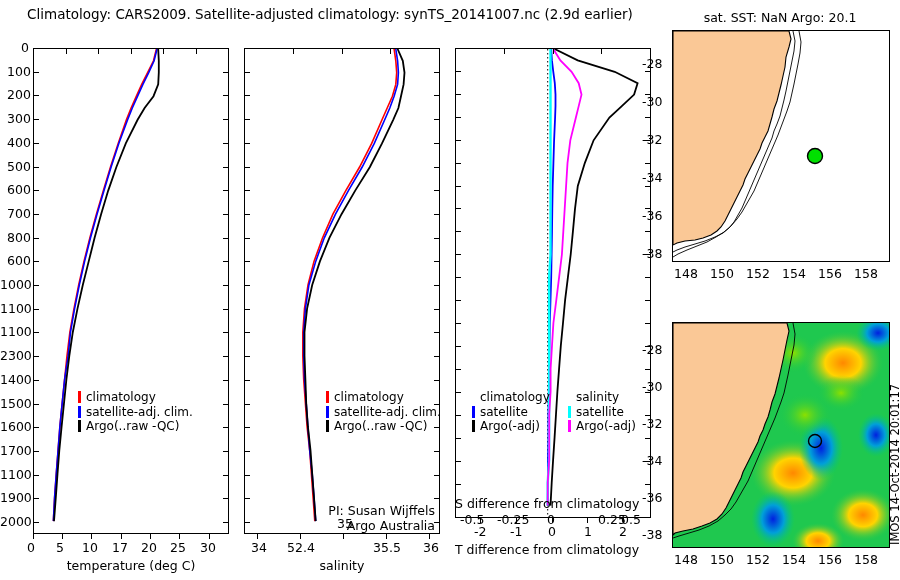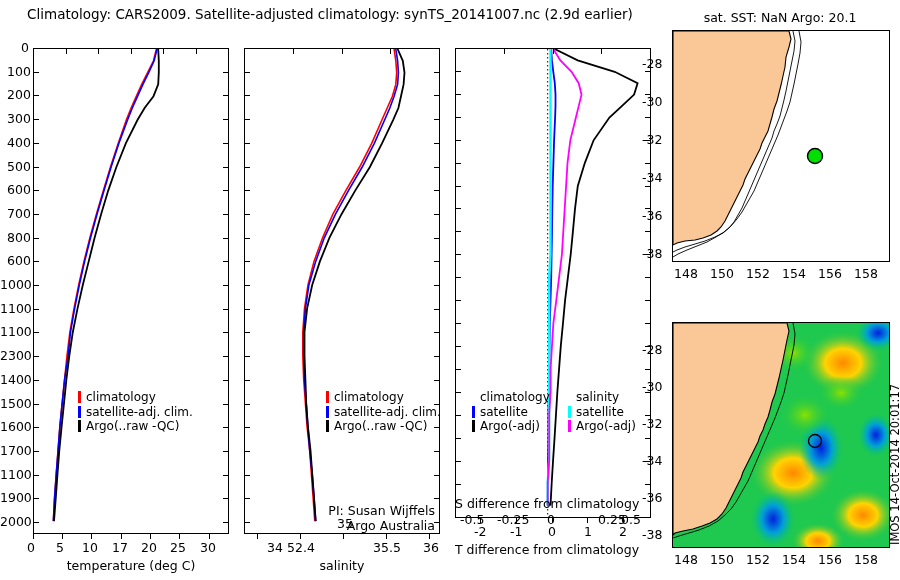--- a/index.html
+++ b/index.html
@@ -79,21 +79,21 @@
     <polyline fill="none" stroke="#000000" stroke-width="1.8" points="152.6,0 157.8,11.8 159.5,23.6 158.6,35.4 156.0,47.2 153.4,59 148.2,70.8 137.0,94.4 124.9,118 110.2,141.6 96.5,165.2 84.4,188.8 74.9,212.4 67.2,236 62.1,259.6 59.5,283.2 59.5,306.8 60.4,330.5 61.2,354.1 62.9,377.7 65.5,401.3 67.2,424.9 69.0,448.5 70.7,472.1"></polyline>
   </svg>
 </div>
 
 <div>
   <div class="tick" style="left:257px;top:534px;width:1px;height:5px;"></div>
   <div class="tick" style="left:300px;top:534px;width:1px;height:5px;"></div>
   <div class="tick" style="left:343px;top:534px;width:1px;height:5px;"></div>
   <div class="tick" style="left:386px;top:534px;width:1px;height:5px;"></div>
   <div class="tick" style="left:429px;top:534px;width:1px;height:5px;"></div>
-  <div class="tl" style="left:251px;top:540px;margin-left:16px;">34</div>
+  <div class="tl" style="left:251px;top:540px;">34</div>
   <div class="tl" style="left:287px;top:540px;">52.4</div>
   <div class="tl" style="left:337px;top:516px;">35</div>
   <div class="tl" style="left:373px;top:540px;">35.5</div>
   <div class="tl" style="left:423px;top:540px;">36</div>
 </div>
 <div class="axlabel" style="left:244px;top:558px;width:196px;">salinity</div>
 
 <div class="legend" style="left:326px;top:390px;">
   <div class="legrow">
     <span class="swatch" style="background:#FF0000"></span>

